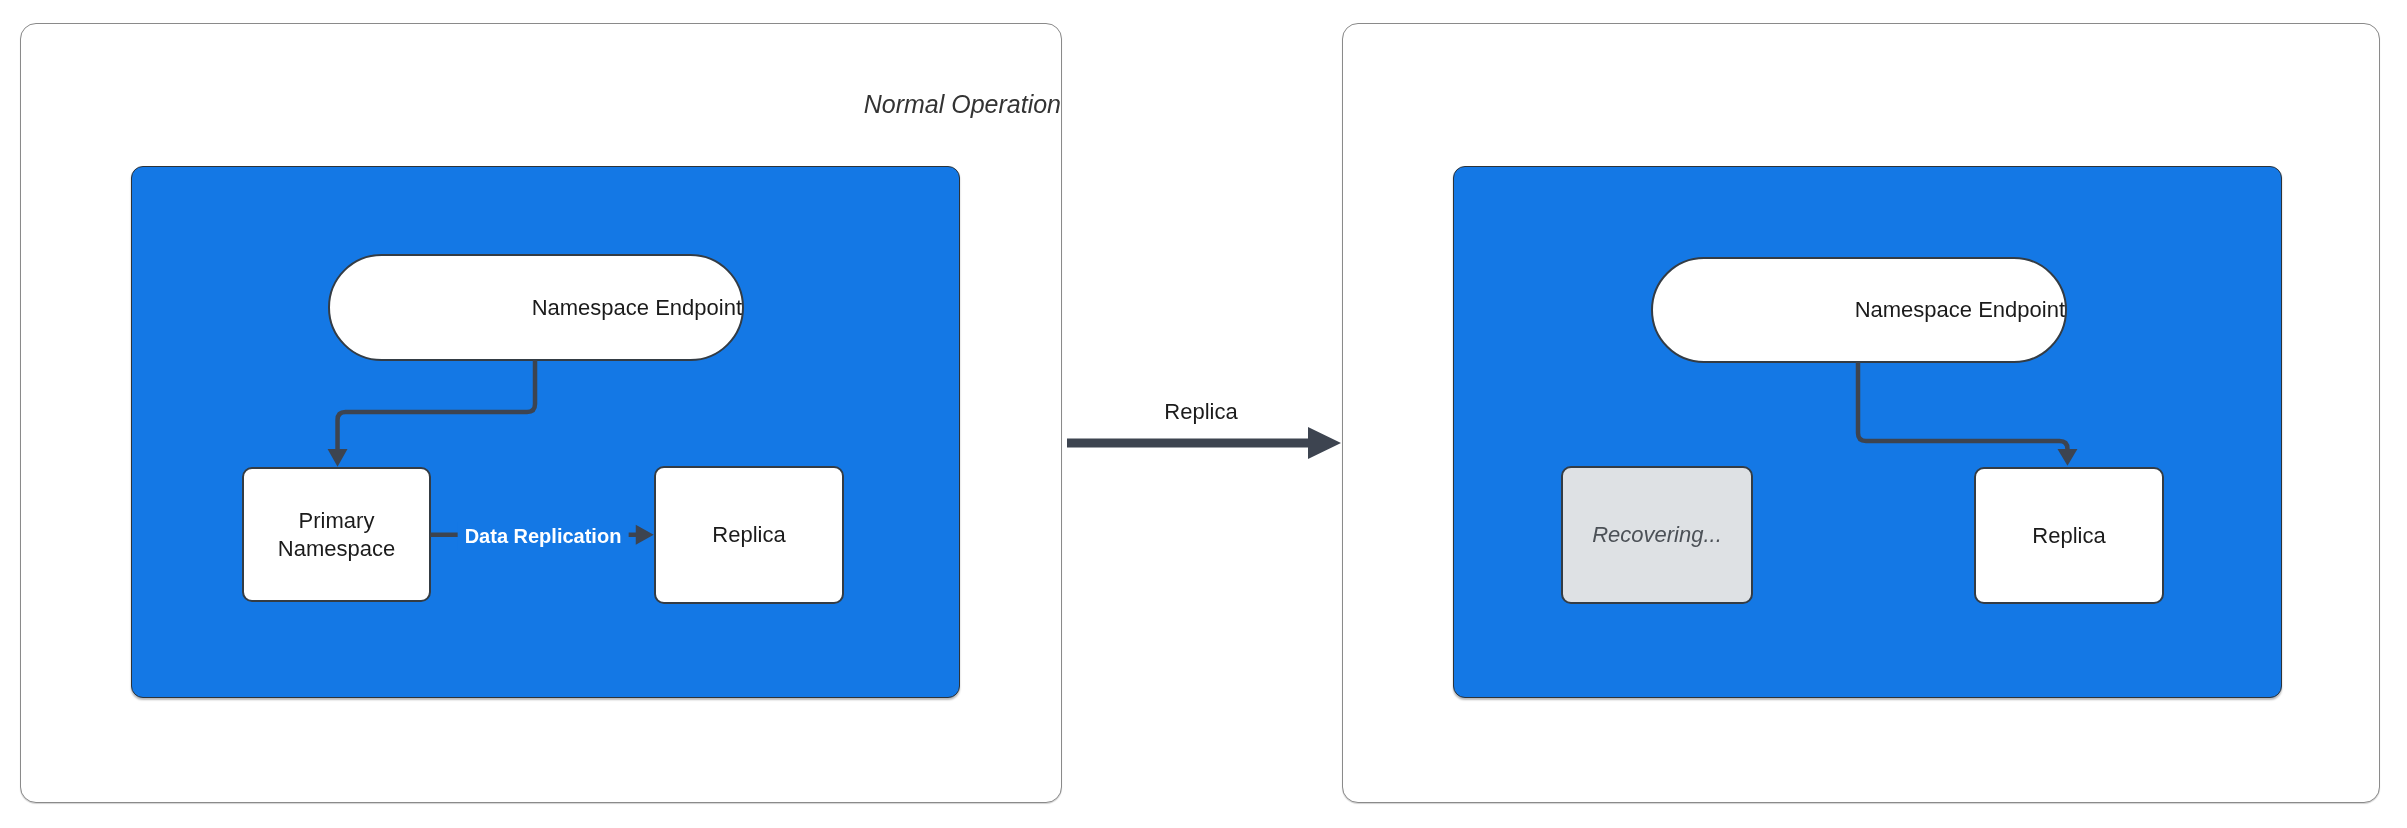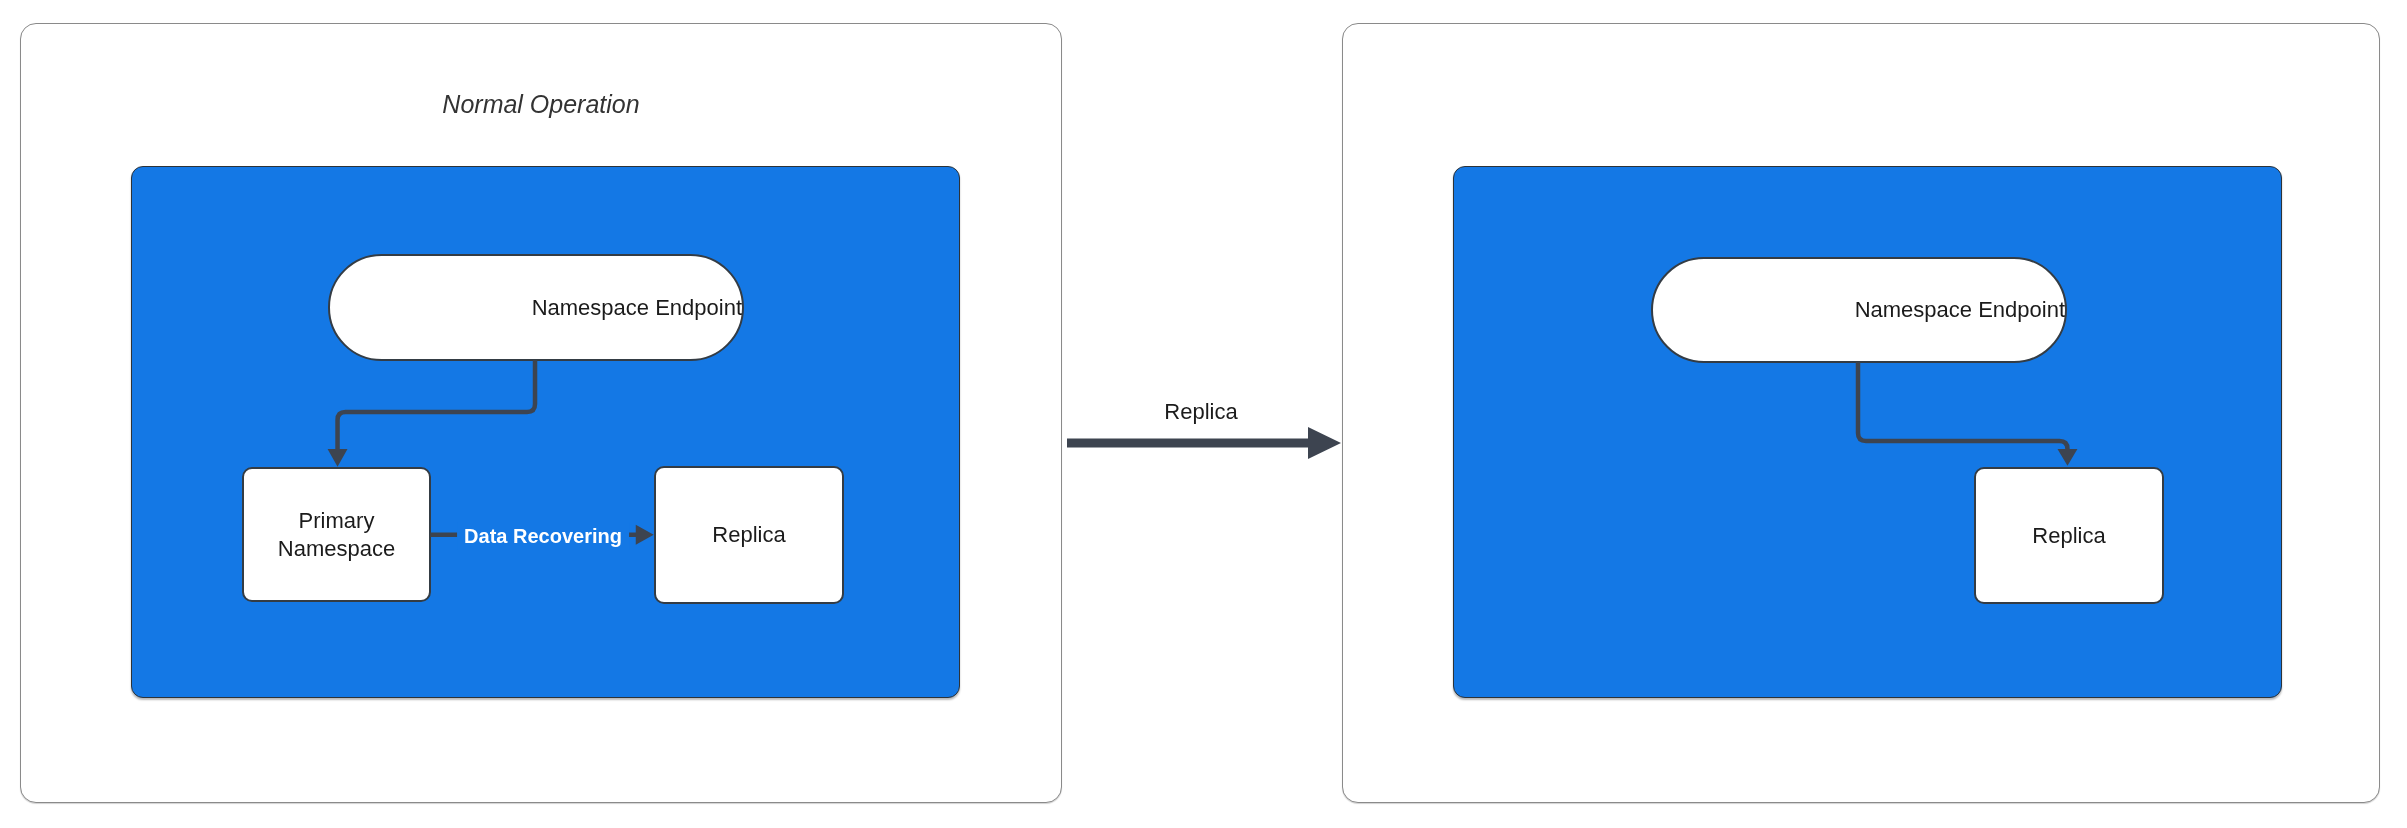--- a/index.html
+++ b/index.html
@@ -33,21 +33,21 @@
     border-radius: 16px;
     box-shadow: 0 1px 1px rgba(0,0,0,0.18);
   }
   .panel.left  { left: 20px;   width: 1042px; }
   .panel.right { left: 1342px; width: 1038px; }
   .panel-title {
     position: absolute;
     top: 66px;
     left: 0;
     width: 100%;
-    text-align: center;
+    text-align: right;
     font-size: 25px;
     font-style: italic;
     color: var(--title_text);
   }
   .container-box {
     position: absolute;
     left: 110px;
     top: 142px;
     width: 829px;
     height: 532px;
@@ -155,35 +155,38 @@
         <path class="edge-path" d="M515,337 L515,381 Q515,389 507,389 L325,389 Q317,389 317,397 L317,428"></path>
         <polygon class="edge-arrow" points="317,444 307,426 327,426"></polygon>
       </g>
 
       <g>
         <path class="edge-path" d="M410,512 L621,512"></path>
         <polygon class="edge-arrow" points="634,512 616,502 616,522"></polygon>
       </g>
     </svg>
 
-    <div class="edge-label">Data Recovering</div>
+    <div class="edge-label">Data Replication</div>
   </div>
 
   <div class="failover-label">Replica</div>
   <svg class="failover-svg" viewBox="1050 400 300 80" aria-hidden="true">
     <line class="failover-line" x1="1067" y1="443" x2="1312" y2="443"></line>
     <polygon class="edge-arrow" points="1341,443 1308,427 1308,459"></polygon>
   </svg>
 
   <div class="panel right p-right">
 
     <div class="container-box"></div>
 
     <div class="node pill n-endpoint">
       <span>Namespace Endpoint</span>
+    </div>
+    <div class="node rect gray n-recovering">
+      <span>Recovering...</span>
     </div>
     <div class="node rect n-replica">
       <span>Replica</span>
     </div>
 
     <svg class="edges" viewBox="0 0 1038 780" aria-hidden="true">
 
       <g>
         <path class="edge-path" d="M516,339 L516,410 Q516,418 524,418 L718,418 Q726,418 726,426 L726,428"></path>
         <polygon class="edge-arrow" points="726,443 716,426 736,426"></polygon>

